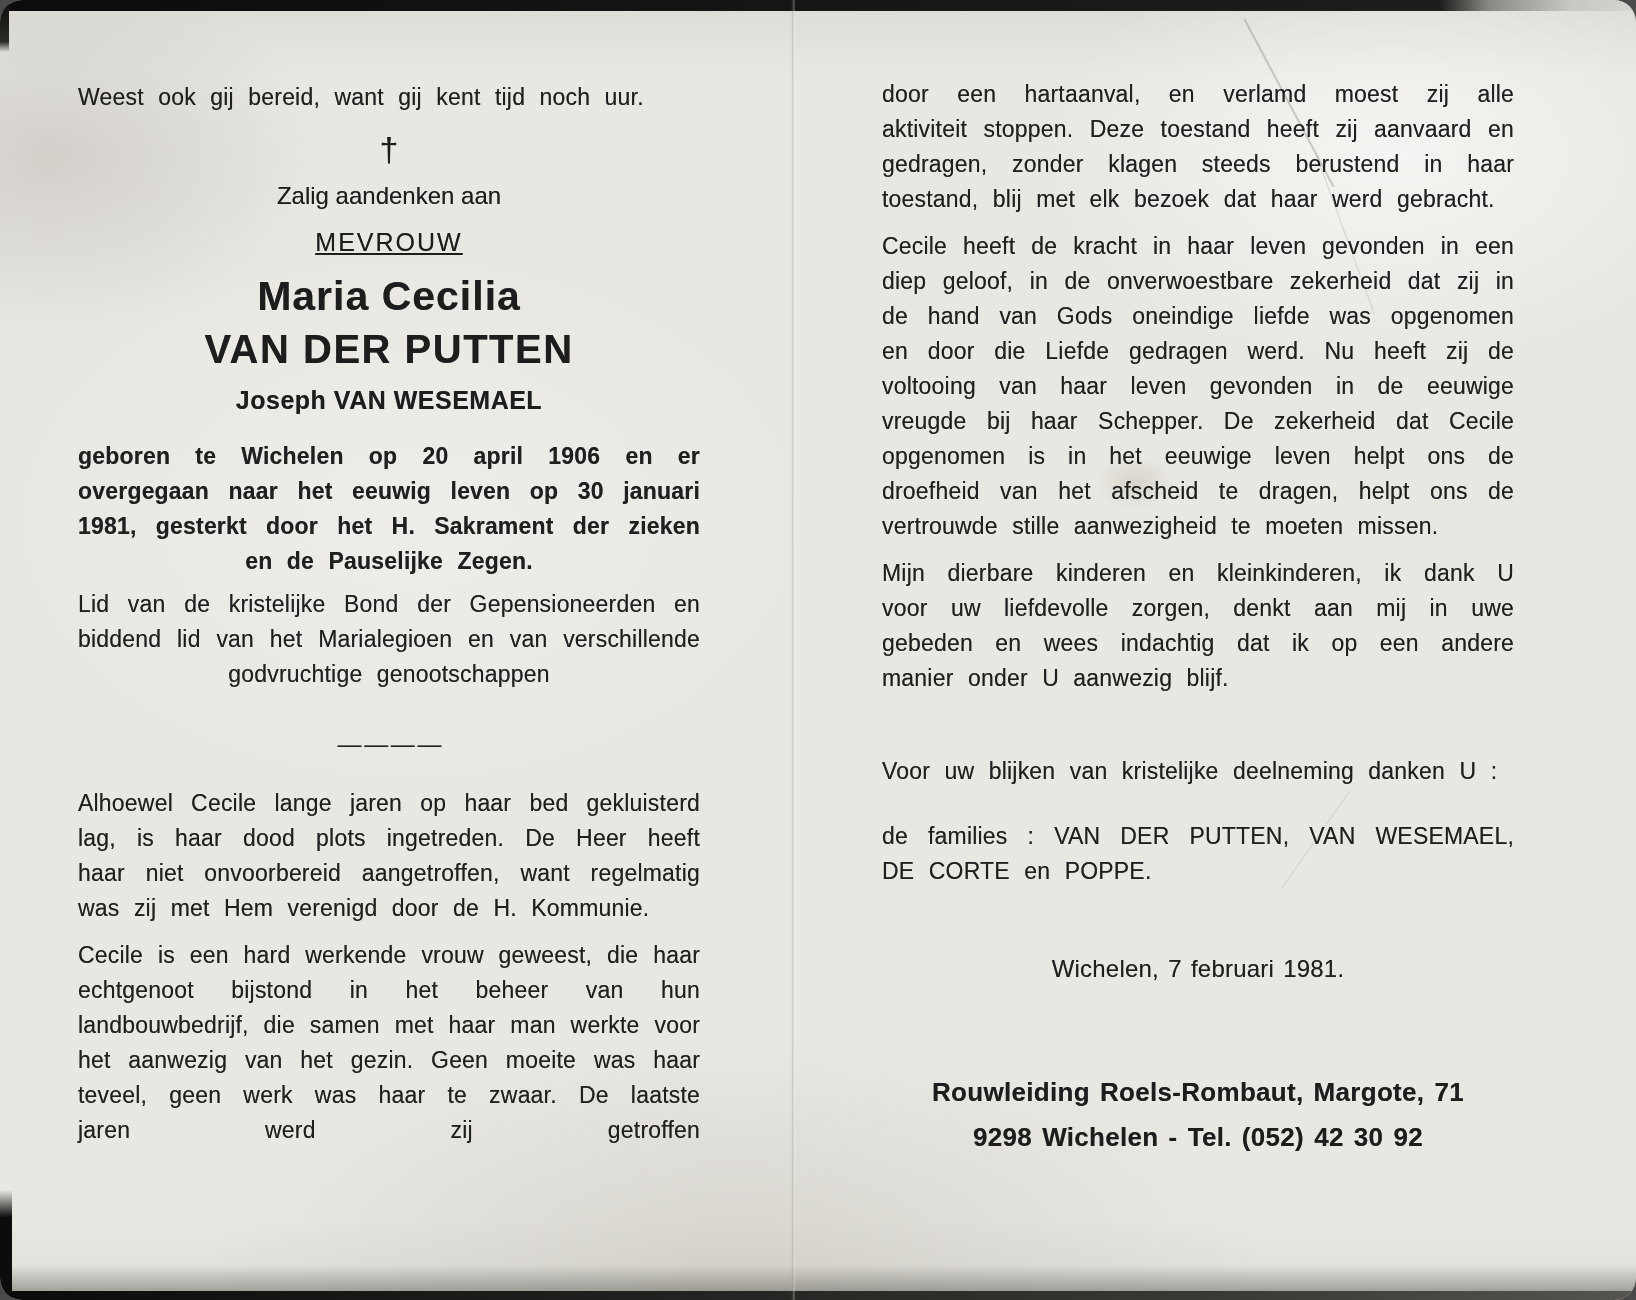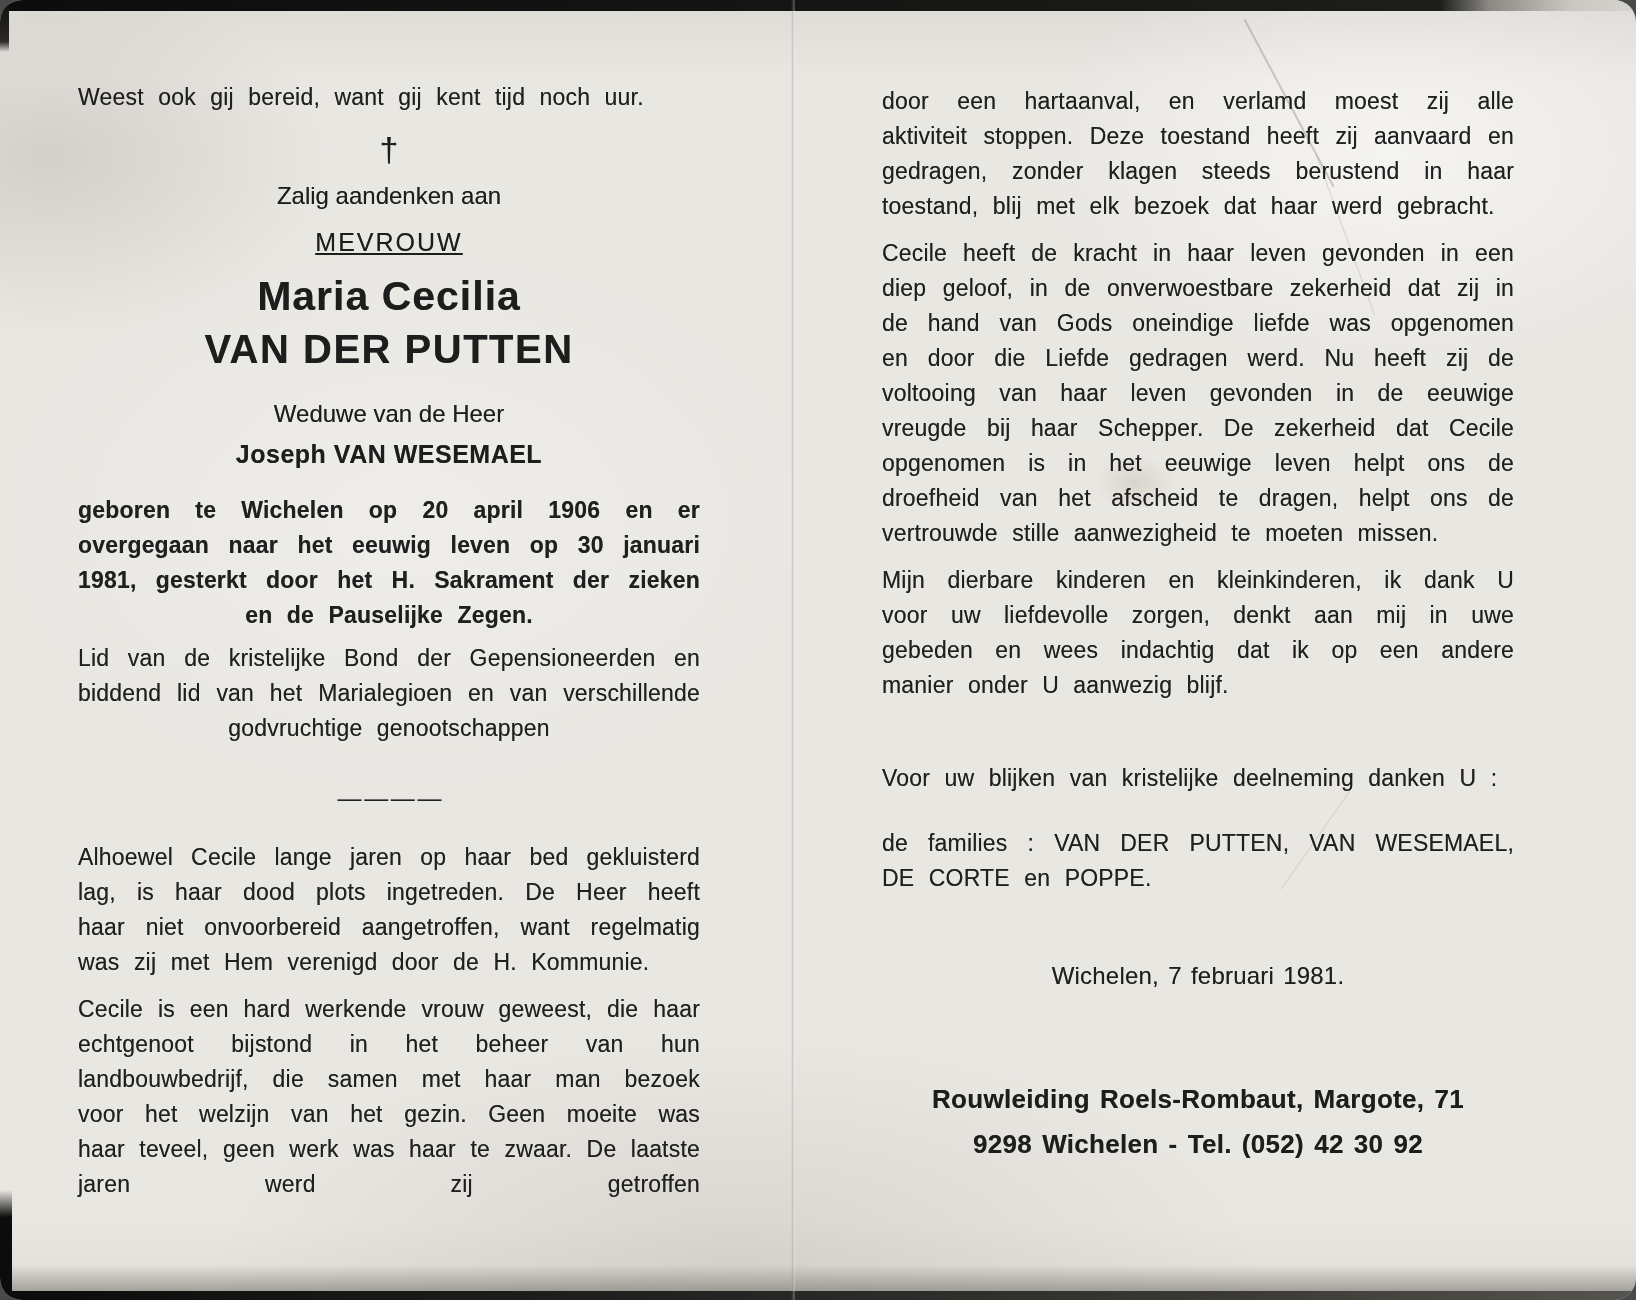--- a/index.html
+++ b/index.html
@@ -109,30 +109,29 @@
   <div class="crease crease-3"></div>
   <div class="stain"></div>
 
   <div class="col col-left" style="top: 80px;">
     <p class="para">Weest ook gij bereid, want gij kent tijd noch uur.</p>
     <div class="hdr cross">†</div>
     <div class="hdr dedication">Zalig aandenken aan</div>
     <div class="hdr mevrouw">MEVROUW</div>
     <div class="hdr name-first">Maria Cecilia</div>
     <div class="hdr name-last">VAN DER PUTTEN</div>
-    <div class="hdr widow">Weduwe van de Heer</div>
     <div class="hdr husband">Joseph VAN WESEMAEL</div>
     <p class="para center-last mt-birth">geboren te Wichelen op 20 april 1906 en er overgegaan naar het eeuwig leven op 30 januari 1981, gesterkt door het H. Sakrament der zieken en de Pauselijke Zegen.</p>
     <p class="para center-last mt-member">Lid van de kristelijke Bond der Gepensioneerden en biddend lid van het Marialegioen en van verschillende godvruchtige genootschappen</p>
     <div class="divider">— — — —</div>
     <p class="para mt-bedridden">Alhoewel Cecile lange jaren op haar bed gekluisterd lag, is haar dood plots ingetreden. De Heer heeft haar niet onvoorbereid aangetroffen, want regelmatig was zij met Hem verenigd door de H. Kommunie.</p>
-    <p class="para justify-last mt-sm">Cecile is een hard werkende vrouw geweest, die haar echtgenoot bijstond in het beheer van hun landbouwbedrijf, die samen met haar man bezoek voor het welzijn van het gezin. Geen moeite was haar teveel, geen werk was haar te zwaar. De laatste jaren werd zij getroffen</p>
+    <p class="para justify-last mt-sm">Cecile is een hard werkende vrouw geweest, die haar echtgenoot bijstond in het beheer van hun landbouwbedrijf, die samen met haar man werkte voor het aanwezig van het gezin. Geen moeite was haar teveel, geen werk was haar te zwaar. De laatste jaren werd zij getroffen</p>
   </div>
 
-  <div class="col col-right" style="top: 84px;">
+  <div class="col col-right" style="top: 77px;">
     <p class="para">door een hartaanval, en verlamd moest zij alle aktiviteit stoppen. Deze toestand heeft zij aanvaard en gedragen, zonder klagen steeds berustend in haar toestand, blij met elk bezoek dat haar werd gebracht.</p>
     <p class="para mt-sm">Cecile heeft de kracht in haar leven gevonden in een diep geloof, in de onverwoestbare zekerheid dat zij in de hand van Gods oneindige liefde was opgenomen en door die Liefde gedragen werd. Nu heeft zij de voltooing van haar leven gevonden in de eeuwige vreugde bij haar Schepper. De zekerheid dat Cecile opgenomen is in het eeuwige leven helpt ons de droefheid van het afscheid te dragen, helpt ons de vertrouwde stille aanwezigheid te moeten missen.</p>
     <p class="para mt-sm">Mijn dierbare kinderen en kleinkinderen, ik dank U voor uw liefdevolle zorgen, denkt aan mij in uwe gebeden en wees indachtig dat ik op een andere manier onder U aanwezig blijf.</p>
     <p class="para mt-thanks">Voor uw blijken van kristelijke deelneming danken U :</p>
     <p class="para mt-families">de families : VAN DER PUTTEN, VAN WESEMAEL, DE CORTE en POPPE.</p>
     <p class="para centered dateline">Wichelen, 7 februari 1981.</p>
     <div class="footer-block">
       <div class="hdr footer-line">Rouwleiding Roels-Rombaut, Margote, 71</div>
       <div class="hdr footer-line">9298 Wichelen - Tel. (052) 42 30 92</div>
     </div>

